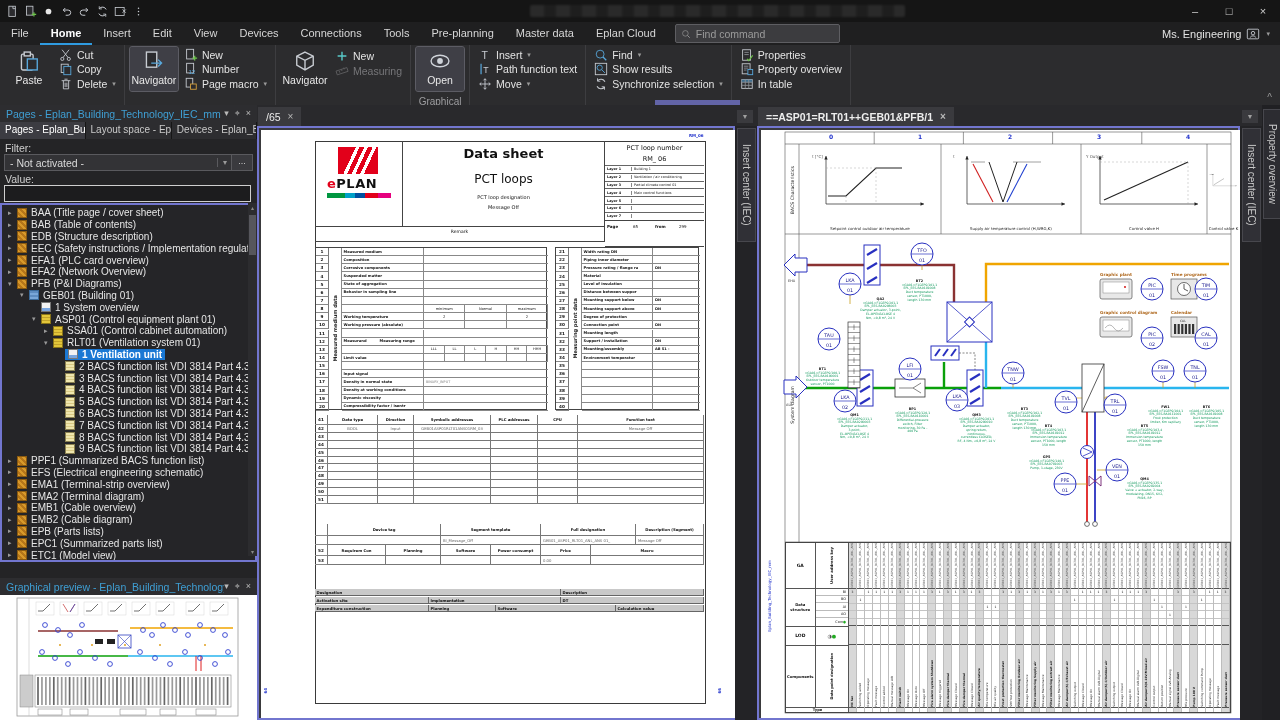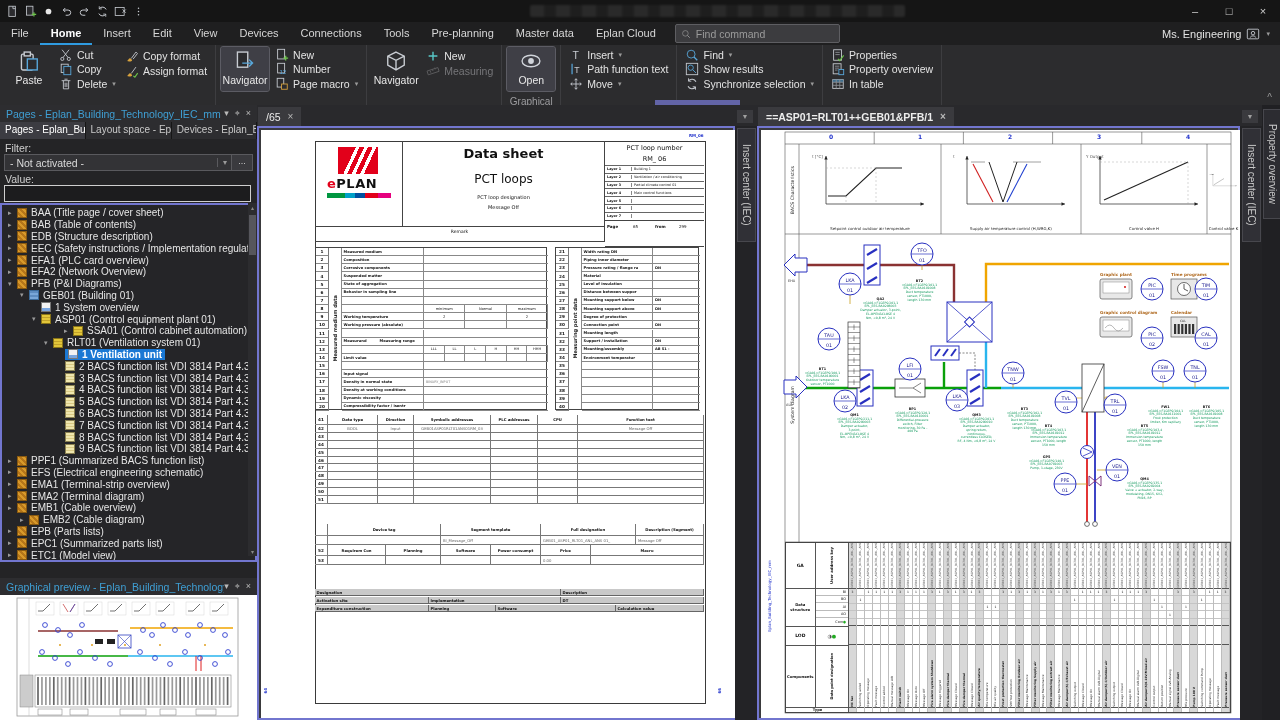--- a/index.html
+++ b/index.html
@@ -245,37 +245,20 @@
             <span>Copy</span>
           </div>
           <div class="sbtn">
             <svg width="14" height="14" viewBox="0 0 16 16">
               <path d="M3,4.2 H13 M5,4.2 V13.5 H11 V4.2 M6.2,2.5 H9.8 M7,6.5 V11.5 M9,6.5 V11.5" fill="none" stroke="#c8ccd2"></path>
             </svg>
             <span>Delete</span>
             <span class="crt">▾</span>
           </div>
         </div>
-        <div class="scol">
-          <div class="sbtn">
-            <svg width="14" height="14" viewBox="0 0 16 16">
-              <path d="M2,13.5 C4,13.5 3.8,10.5 6,10.5 L8.2,12.5 C8,14.5 4,15 2,13.5 Z" fill="#d9a33d"></path>
-              <path d="M7.2,10.8 L12.5,3.5 L14.2,5.2 L9.2,11.6" fill="none" stroke="#c8ccd2"></path>
-            </svg>
-            <span>Copy format</span>
-          </div>
-          <div class="sbtn">
-            <svg width="14" height="14" viewBox="0 0 16 16">
-              <path d="M2,13.5 C4,13.5 3.8,10.5 6,10.5 L8.2,12.5 C8,14.5 4,15 2,13.5 Z" fill="#d9a33d"></path>
-              <path d="M7.2,10.8 L12.5,3.5" fill="none" stroke="#c8ccd2"></path>
-              <path d="M9.5,13.5 11.3,15 14.5,10.5" stroke="#6cc24a" fill="none" stroke-width="1.3"></path>
-            </svg>
-            <span>Assign format</span>
-          </div>
-        </div>
       </div>
       <div class="glabel">Clipboard</div>
     </div>
     <div class="rgroup">
       <div class="ritems">
         <div class="bigbtn sel">
           <svg width="22" height="22" viewBox="0 0 16 16">
             <rect x="2.5" y="1.5" width="7.5" height="11" fill="#2b2b2e" stroke="#c8ccd2"></rect>
             <path d="M6,9.5 H13.5 M11,7 13.5,9.5 11,12" stroke="#58a8dc" fill="none"></path>
           </svg>
@@ -506,21 +489,21 @@
       <div class="trow" style="padding-left:30px">
         <span class="texp"></span>
         <span class="ticn i-pg"></span>
         <span class="tlab">1 System overview</span>
       </div>
       <div class="trow" style="padding-left:30px">
         <span class="texp">▾</span>
         <span class="ticn i-fn"></span>
         <span class="tlab">ASP01 (Control equipment plant 01)</span>
       </div>
-      <div class="trow" style="padding-left:62px">
+      <div class="trow" style="padding-left:42px">
         <span class="texp">▸</span>
         <span class="ticn i-fn"></span>
         <span class="tlab">SSA01 (Control cabinet automation)</span>
       </div>
       <div class="trow" style="padding-left:42px">
         <span class="texp">▾</span>
         <span class="ticn i-fn"></span>
         <span class="tlab">RLT01 (Ventilation system 01)</span>
       </div>
       <div class="trow" style="padding-left:54px">
@@ -588,21 +571,21 @@
       <div class="trow" style="padding-left:6px">
         <span class="texp">▸</span>
         <span class="ticn i-set"></span>
         <span class="tlab">EMA2 (Terminal diagram)</span>
       </div>
       <div class="trow" style="padding-left:6px">
         <span class="texp">▸</span>
         <span class="ticn i-set"></span>
         <span class="tlab">EMB1 (Cable overview)</span>
       </div>
-      <div class="trow" style="padding-left:18px">
+      <div class="trow" style="padding-left:6px">
         <span class="texp">▸</span>
         <span class="ticn i-set"></span>
         <span class="tlab">EMB2 (Cable diagram)</span>
       </div>
       <div class="trow" style="padding-left:6px">
         <span class="texp">▸</span>
         <span class="ticn i-set"></span>
         <span class="tlab">EPB (Parts lists)</span>
       </div>
       <div class="trow" style="padding-left:6px">

